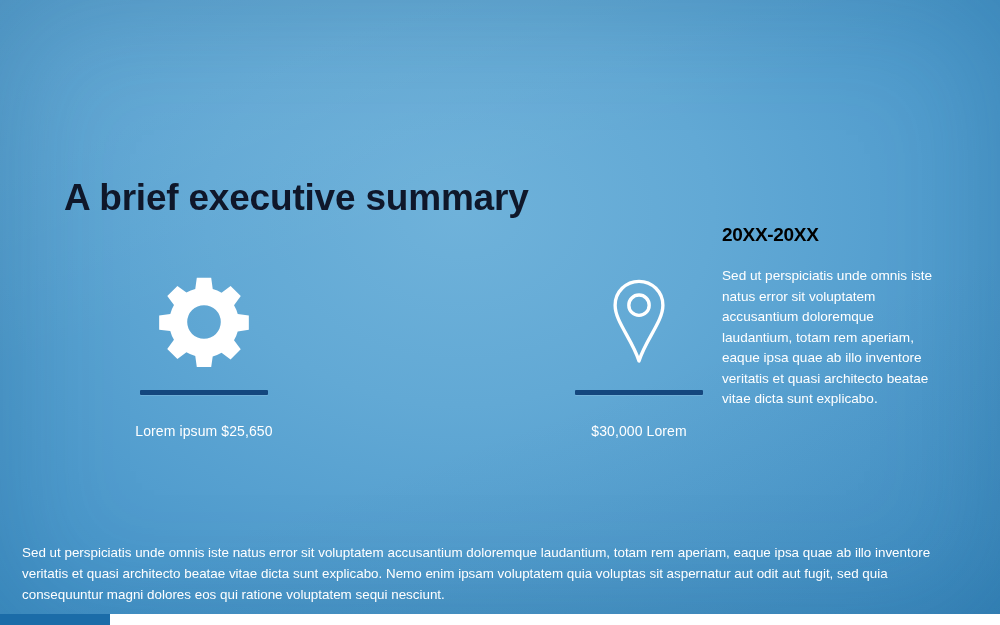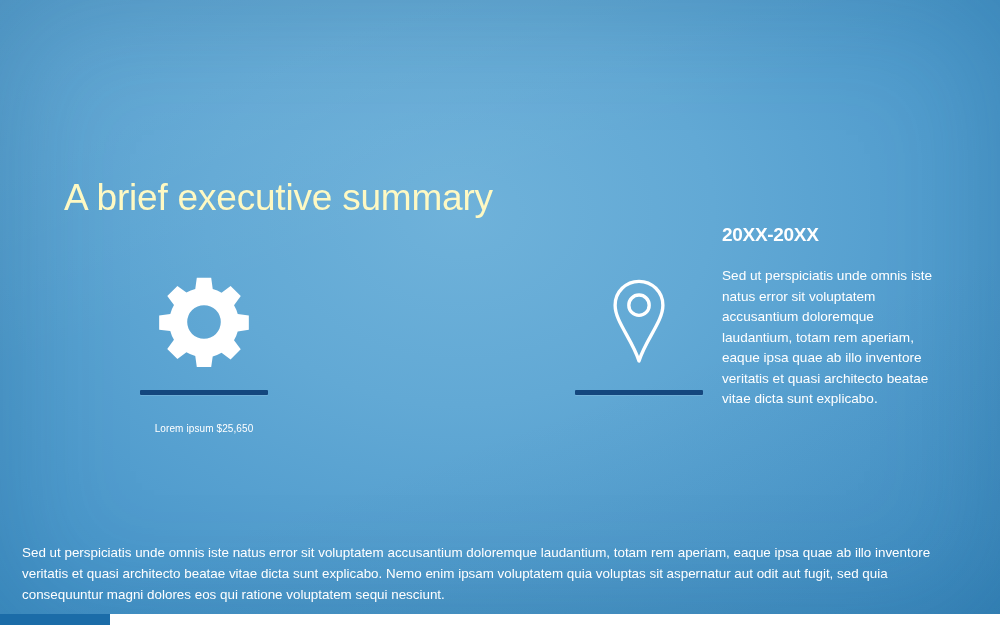--- a/index.html
+++ b/index.html
@@ -48,23 +48,23 @@
     inset: 0;
     box-shadow: inset 0 0 120px 10px rgba(20,80,125,0.22);
   }
 
   
   .title {
     position: absolute;
     left: 64px;
     top: 152px;
     font-size: 37px;
-    font-weight: normal;
+    font-weight: bold;
     letter-spacing: -0.2px;
-    color: #fef9c3;
+    color: #0f172a;
     white-space: nowrap;
   }
 
   
   .stats {
     position: absolute;
     left: 64px;
     top: 268px;
     width: 600px;
     height: 200px;
@@ -92,34 +92,34 @@
     width: 128px;
     height: 5px;
     background: #14477e;
     border-radius: 1px;
     box-shadow: 0 1px 0 rgba(255,255,255,0.13);
   }
   .caption {
     margin-top: 28px;
     text-align: center;
     color: #ffffff;
-    font-size: 10px;
+    font-size: 14px;
     letter-spacing: 0.1px;
     white-space: nowrap;
   }
 
   
   .side {
     position: absolute;
     left: 722px;
     top: 224px;
     width: 215px;
   }
   .side-heading {
-    color: #ffffff;
+    color: #000000;
     font-size: 19px;
     font-weight: bold;
     letter-spacing: -0.3px;
     margin: 0 0 20px 0;
   }
   .side-body {
     color: #ffffff;
     font-size: 13.6px;
     line-height: 20.5px;
     margin: 0;
@@ -188,20 +188,21 @@
     <div class="stat-col c2">
       <div class="icon-wrap">
         <svg width="62" height="92" viewBox="0 0 70 104" aria-hidden="true">
           <g fill="none" stroke="#ffffff" stroke-width="3.8" stroke-linecap="round" stroke-linejoin="round">
             <path d="M35 6 a27 27 0 0 1 27 27 c0 18.5-19 38-27 63 c-8-25-27-44.5-27-63 A27 27 0 0 1 35 6 Z"></path>
             <circle cx="35" cy="33" r="11.5"></circle>
           </g>
         </svg>
       </div>
       <div class="divider"></div>
+      <div class="caption">$30,000 Lorem</div>
     </div>
 
   </div>
 
   <div class="side">
     <div class="side-heading">20XX-20XX</div>
     <p class="side-body">Sed ut perspiciatis unde omnis iste natus error sit voluptatem accusantium doloremque laudantium, totam rem aperiam, eaque ipsa quae ab illo inventore veritatis et quasi architecto beatae vitae dicta sunt explicabo.</p>
   </div>
 
   <p class="footer-text">Sed ut perspiciatis unde omnis iste natus error sit voluptatem accusantium doloremque laudantium, totam rem aperiam, eaque ipsa quae ab illo inventore veritatis et quasi architecto beatae vitae dicta sunt explicabo. Nemo enim ipsam voluptatem quia voluptas sit aspernatur aut odit aut fugit, sed quia consequuntur magni dolores eos qui ratione voluptatem sequi nesciunt.</p>

